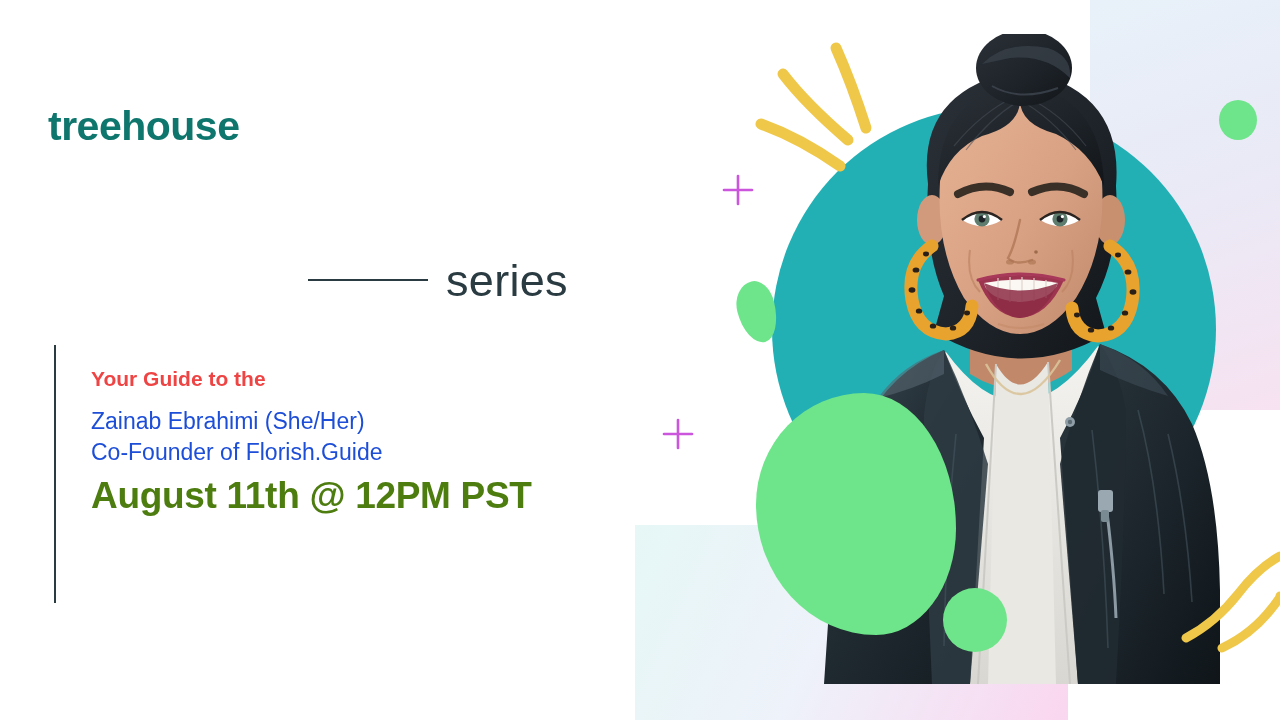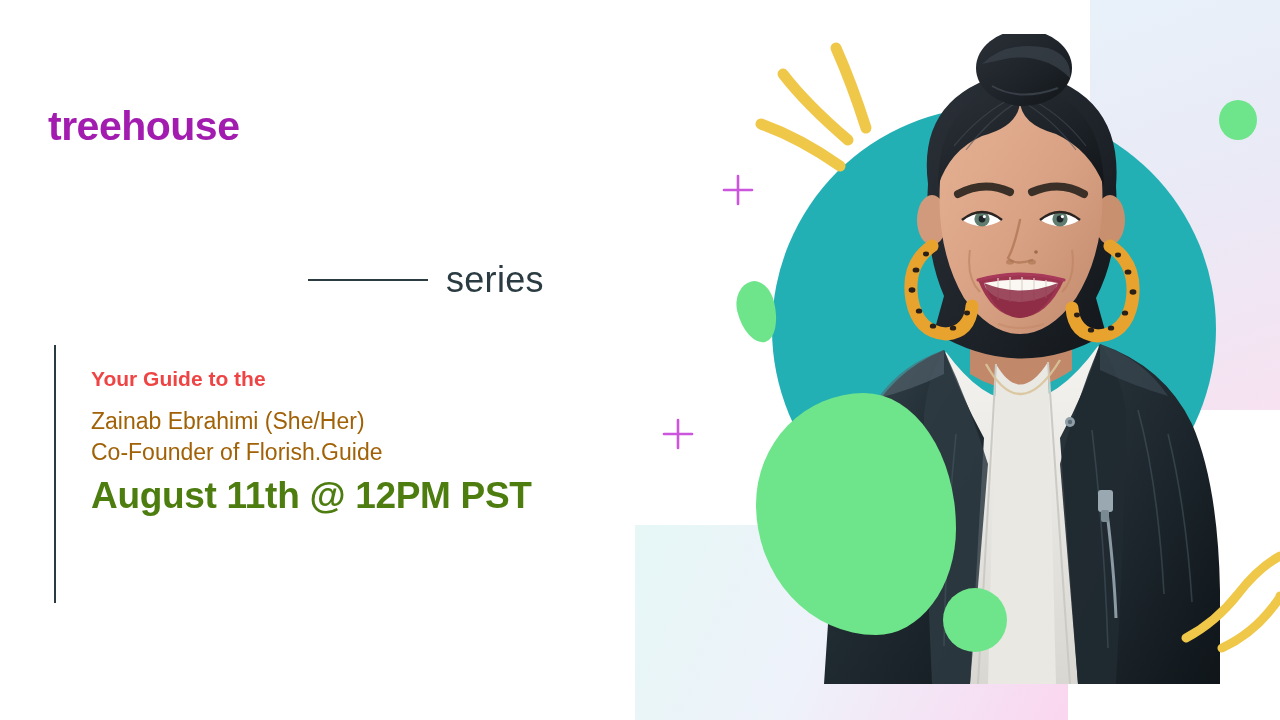--- a/index.html
+++ b/index.html
@@ -113,21 +113,21 @@
     width: 680px;
     height: 720px;
   }
   .wordmark {
     position: absolute;
     left: 48px;
     top: 106px;
     font-size: 41px;
     font-weight: 700;
     letter-spacing: -0.5px;
-    color: #a21caf;
+    color: #0f766e;
     line-height: 1;
   }
   .headline-outline {
     position: absolute;
     left: 36px;
     top: 156px;
     font-size: 86px;
     font-weight: 400;
     letter-spacing: 0.5px;
     line-height: 1.05;
@@ -146,21 +146,21 @@
     align-items: center;
   }
   .series-rule {
     width: 120px;
     height: 2px;
     background: #2a3b42;
     flex: 0 0 auto;
   }
   .series-word {
     margin-left: 18px;
-    font-size: 36px;
+    font-size: 45px;
     font-weight: 400;
     color: #2a3b42;
     letter-spacing: 0.3px;
     line-height: 1;
   }
 
   .info-rule {
     position: absolute;
     left: 54px;
     top: 345px;
@@ -181,21 +181,21 @@
     color: #ef4444;
     margin: 0;
   }
   .speaker-lines {
     margin-top: 14px;
   }
   .speaker-line {
     font-size: 23px;
     font-weight: 400;
     line-height: 1.33;
-    color: #a16207;
+    color: #1d4ed8;
   }
   .event-datetime {
     margin-top: 8px;
     font-size: 37px;
     font-weight: 700;
     letter-spacing: -0.3px;
     color: #4d7c0f;
     line-height: 1.1;
   }
 </style>

